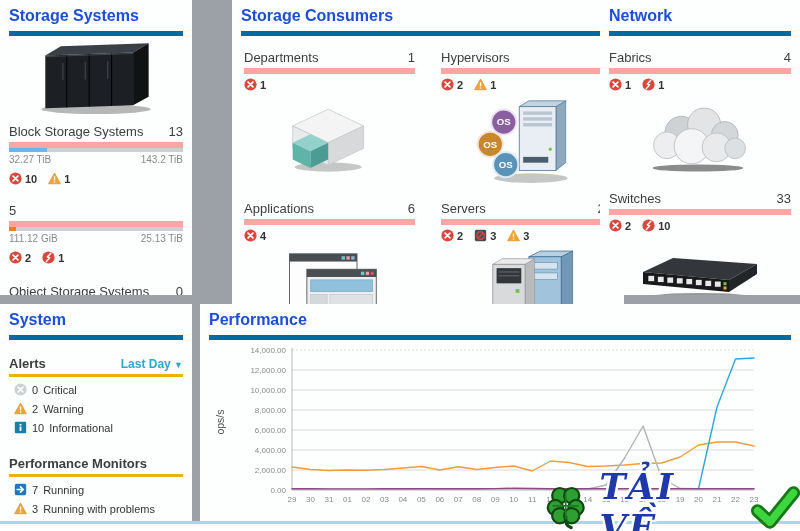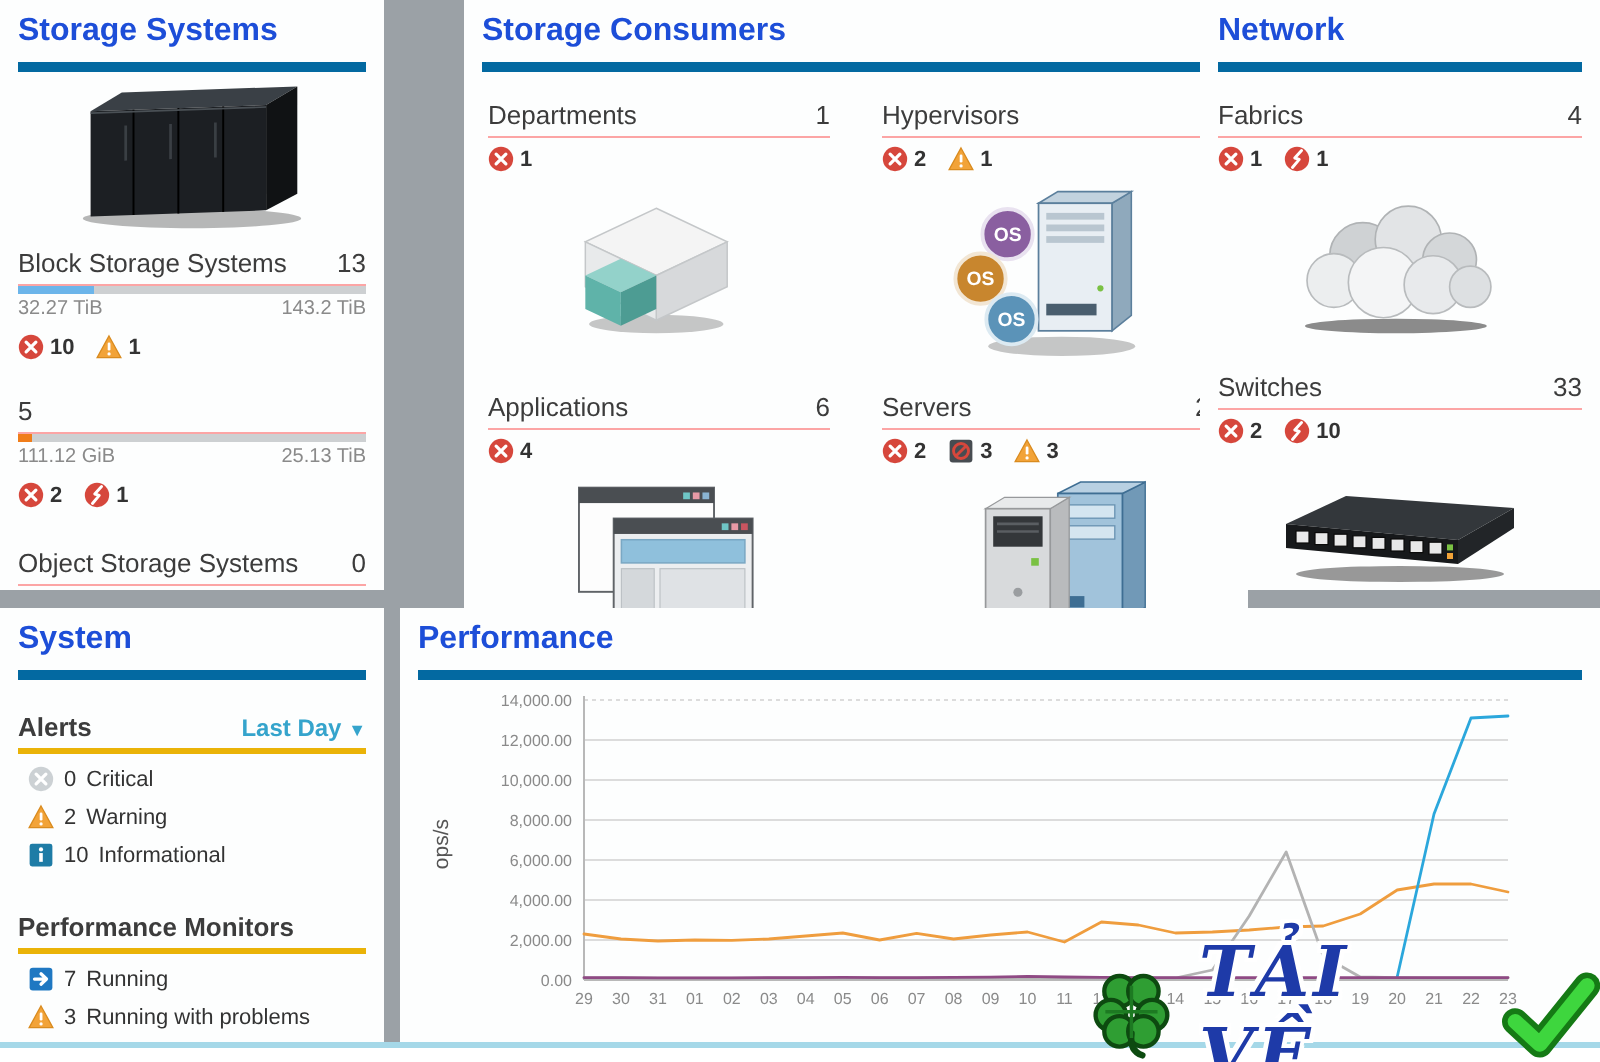--- a/index.html
+++ b/index.html
@@ -11,21 +11,21 @@
   #p-sc   { left:200px;top:0;  width:392px; height:351px;margin-left:32px; }
   #p-net  { left:600px;top:0;  width:200px; height:295px; }
   #p-sys  { left:0;   top:304px;width:192px;height:217px; }
   #p-perf { left:200px;top:304px;width:600px;height:217px; }
   #bottom-strip { position:absolute; left:0; top:521px; width:800px; height:3px; background:#a5d8e8; }
 
   .panel-title { margin:7px 9px 0; padding-bottom:6px; border-bottom:5px solid #0369a1;
     font-size:16px; color:#1d4ed8;font-weight:bold; }
   .sec { margin:0 9px; }
   .sec-head { display:flex; justify-content:space-between; align-items:center;
-    border-bottom:1px solid #fca5a5; font-size:13px; color:#3c3c3c; padding-bottom:3px; cursor:pointer; }
+    border-bottom:6px solid #fca5a5; font-size:13px; color:#3c3c3c; padding-bottom:3px; cursor:pointer; }
   .sec-head .num { font-size:13px; color:#3c3c3c; }
   .bar { height:4px; background:#cdd0d2; position:relative; margin-top:0; }
   .bar i { position:absolute; left:0; top:0; bottom:0; }
   .cap { display:flex; justify-content:space-between; font-size:10px; color:#8a8a8a; margin-top:2px; }
   .stat { display:flex; align-items:center; gap:3px; margin-top:7px; font-size:11px; color:#333; }
   .stat b { font-weight:bold; margin-right:8px; }
   .si { width:13px; height:13px; flex:0 0 auto; display:inline-block; }
   .img-wrap { display:flex; justify-content:center; align-items:center; cursor:pointer; }
 
   

